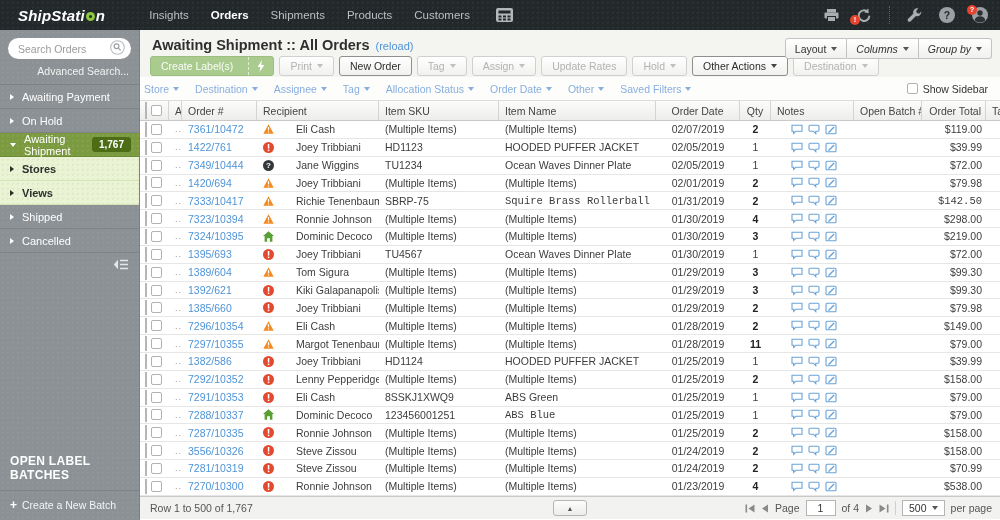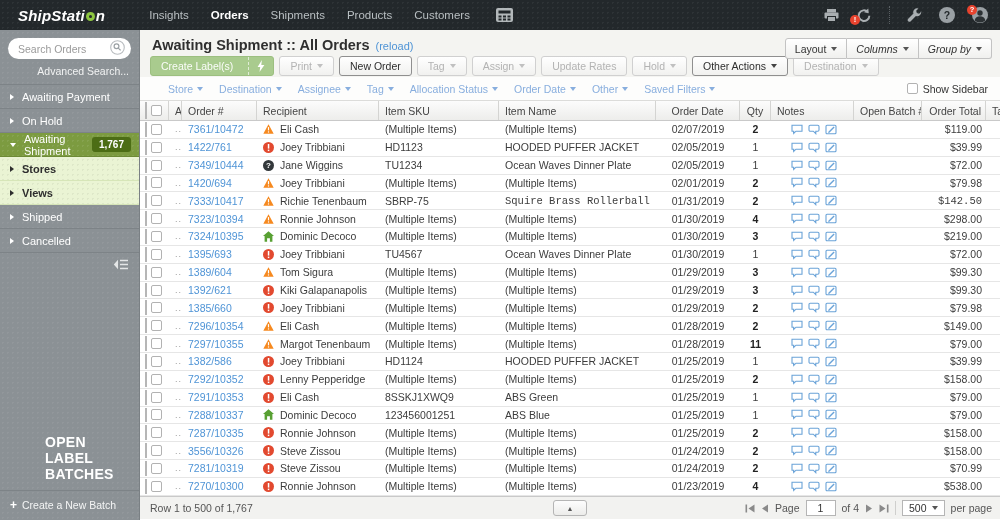--- a/index.html
+++ b/index.html
@@ -40,21 +40,21 @@
     border-bottom:1px solid #7d8387; cursor:pointer; }
   .menu-item .label { margin-left:8px; }
   .menu-item.selected { background:#7c9b40; background-image:radial-gradient(rgba(255,255,255,.08) 1px, transparent 1px); background-size:5px 5px; border-bottom:1px solid #6d8a36; }
   .menu-item.sub { background:#eaf4d4; background-image:radial-gradient(rgba(0,0,0,.05) 1px, transparent 1px); background-size:5px 5px;
     color:#2e2e2e; font-weight:bold; border-bottom:1px solid #d6e5b8; }
   .badge-count { margin-left:auto; background:#4c6d15; color:#fff; font-size:10px; font-weight:bold; padding:2px 7px; border-radius:3px; }
   .arr-r { width:0; height:0; border-left:4px solid currentColor; border-top:3.5px solid transparent; border-bottom:3.5px solid transparent; }
   .arr-d { width:0; height:0; border-top:4px solid currentColor; border-left:3.5px solid transparent; border-right:3.5px solid transparent; }
   .collapse-row { height:22px; display:flex; align-items:center; justify-content:flex-end; padding-right:10px; cursor:pointer; }
   .sb-bottom { position:absolute; left:0; right:0; bottom:0; }
-  .olb-header { color:#fff; font-weight:bold; font-size:14px; letter-spacing:.3px; padding:6px 10px 8px;margin-left:35px; }
+  .olb-header { color:#fff; font-weight:bold; font-size:12px; letter-spacing:.3px; padding:6px 10px 8px; }
   .create-batch { border-top:1px solid #7d8387; color:#f4f5f5; font-size:10.5px; padding:7px 10px 8px; cursor:pointer; display:flex; align-items:center; gap:5px; }
   .plus { font-weight:bold; font-size:12px; color:#fff; }
 
   
   .main { position:absolute; top:30px; left:140px; right:0; bottom:0; display:flex; flex-direction:column; background:#fff; }
   .main-header { height:47px; background:#f4f4f1; position:relative; flex:none; }
   .title-row { display:flex; align-items:baseline; padding:7px 0 0 12px; gap:6px; }
   .page-title { font-size:14.5px; font-weight:bold; color:#2f2f2f; }
   .reload-link { font-size:11px; color:#4f94d6; cursor:pointer; }
   .view-buttons { position:absolute; top:8px; right:8px; display:flex; }
@@ -67,21 +67,21 @@
   .tbtn { height:20px; display:inline-flex; align-items:center; gap:5px; background:linear-gradient(#fff,#f1f1ef);
     border:1px solid #d0d0d0; border-radius:3px; padding:0 10px; font-size:10.5px; color:#b3b3b3; cursor:default; }
   .tbtn.enabled { color:#2e2e2e; border-color:#8f8f8f; cursor:pointer; }
   .tbtn.enabled .caret { border-top-color:#444; }
   .tbtn .caret { border-top-color:#c0c0c0; }
   .tbtn.primary { background:#a9cb8e; border-color:#9cbf80; color:rgba(255,255,255,.95); padding:0; }
   .tbtn.primary .seg1 { padding:0 10px; }
   .tbtn.primary .seg2 { padding:0 8px; border-left:1px dashed rgba(255,255,255,.65); height:100%; display:flex; align-items:center; }
 
   
-  .filter-row { height:23px; flex:none; background:#fdfdfc; display:flex; align-items:center; padding-left:28px; gap:16px;justify-content:space-between; }
+  .filter-row { height:23px; flex:none; background:#fdfdfc; display:flex; align-items:center; padding-left:4px; gap:16px;justify-content:space-between; }
   .filter-link { color:#88aede; font-size:10.5px; display:flex; align-items:center; gap:4px; cursor:pointer; }
   .filter-link .caret { border-top-color:#88aede; }
   .show-sidebar { margin-left:auto; margin-right:12px; display:flex; align-items:center; gap:5px; color:#333; font-size:10.5px; }
   .cb { width:11px; height:11px; background:#fff; border:1px solid #b2b2b2; border-radius:2px; display:inline-block; flex:none; cursor:pointer; }
 
   
   .grid-header { height:21px; flex:none; display:flex; background:linear-gradient(#fcfcfc,#ededeb);
     border-top:1px solid #dcdcda; border-bottom:1px solid #c9c9c9; padding-left:5px; position:relative; }
   .grid-header::after, .grid-row::after { content:''; position:absolute; left:5px; top:1px; bottom:1px; width:2px; background:#b6b6b6; }
   .hcell { display:flex; align-items:center; padding-left:6px; font-size:10.5px; color:#454545; border-right:1px solid #d4d4d2;
@@ -89,21 +89,21 @@
   .hcell.c { justify-content:center; padding-left:0; } .hcell.r { justify-content:flex-end; padding-right:4px; }
   .hcell.last { border-right:none; flex:1; }
   .grid-body { flex:none; height:375px; overflow:hidden; }
   .grid-row { display:flex; height:17.857px; border-bottom:1px solid #e6e6e6; padding-left:5px; position:relative; background:#fff; }
   .cell { display:flex; align-items:center; padding-left:6px; font-size:10.5px; color:#3c3c3c; overflow:hidden; white-space:nowrap; flex:none; }
   .cell.c { justify-content:center; padding-left:0; } .cell.r { justify-content:flex-end; padding-right:4px; }
   .cell.last { flex:1; }
   .order-link { color:#4f94d6; cursor:pointer; text-decoration:none; }
   .dots { color:#9b9b9b; font-size:9px; letter-spacing:1px; }
   .qty-b { font-weight:bold; color:#222; }
-  .recip { display:flex; align-items:center; gap:6px; overflow:hidden; }
+  .recip { display:flex; align-items:center; gap:22px; overflow:hidden; }
   .notes-cell { gap:5px; padding-left:20px; }
   .note-ic { display:flex; cursor:pointer; }
 
   
   .gfooter { height:23px; flex:none; background:#f2f2f0; border-top:1px solid #c9c9c9; display:flex; align-items:center; position:relative; font-size:10.5px; color:#555; }
   .row-info { margin-left:10px; }
   .scroll-top { position:absolute; left:calc(50% - 17px); top:3px; width:34px; height:16px; background:linear-gradient(#fdfdfd,#ececea);
     border:1px solid #b5b5b5; border-radius:3px; display:flex; align-items:center; justify-content:center; cursor:pointer; }
   .scroll-top span { font-size:7px; color:#555; line-height:1; }
   .pager { margin-left:auto; margin-right:8px; display:flex; align-items:center; gap:6px; }
@@ -1166,21 +1166,21 @@
             <span class="recip">
               <span class="note-ic">
                 <svg width="11" height="11" viewBox="0 0 11 11">
                   <path d="M5.5 0.3 L11 5.1 H9.4 V10.7 H6.9 V7.2 H4.1 V10.7 H1.6 V5.1 H0 Z" fill="#58a033"></path>
                 </svg>
               </span>
               <span>Dominic Decoco</span>
             </span>
           </div>
           <div class="cell" style="width: 120px;">123456001251</div>
-          <div class="cell" style="width: 157px;">ABS Blue</div>
+          <div class="cell" style="width: 157px; font-family: Liberation Mono, monospace;">ABS Blue</div>
           <div class="cell c" style="width: 84px;">01/25/2019</div>
           <div class="cell c" style="width: 31px;">
             <span>1</span>
           </div>
           <div class="cell notes-cell" style="width: 83px;">
             <span class="note-ic">
               <svg width="12" height="11" viewBox="0 0 12 11">
                 <path d="M1 1.2 h10 v6 h-6 l-2.3 2.3 v-2.3 H1 z" fill="none" stroke="#6aa3d8" stroke-width="1.1"></path>
               </svg>
             </span>

